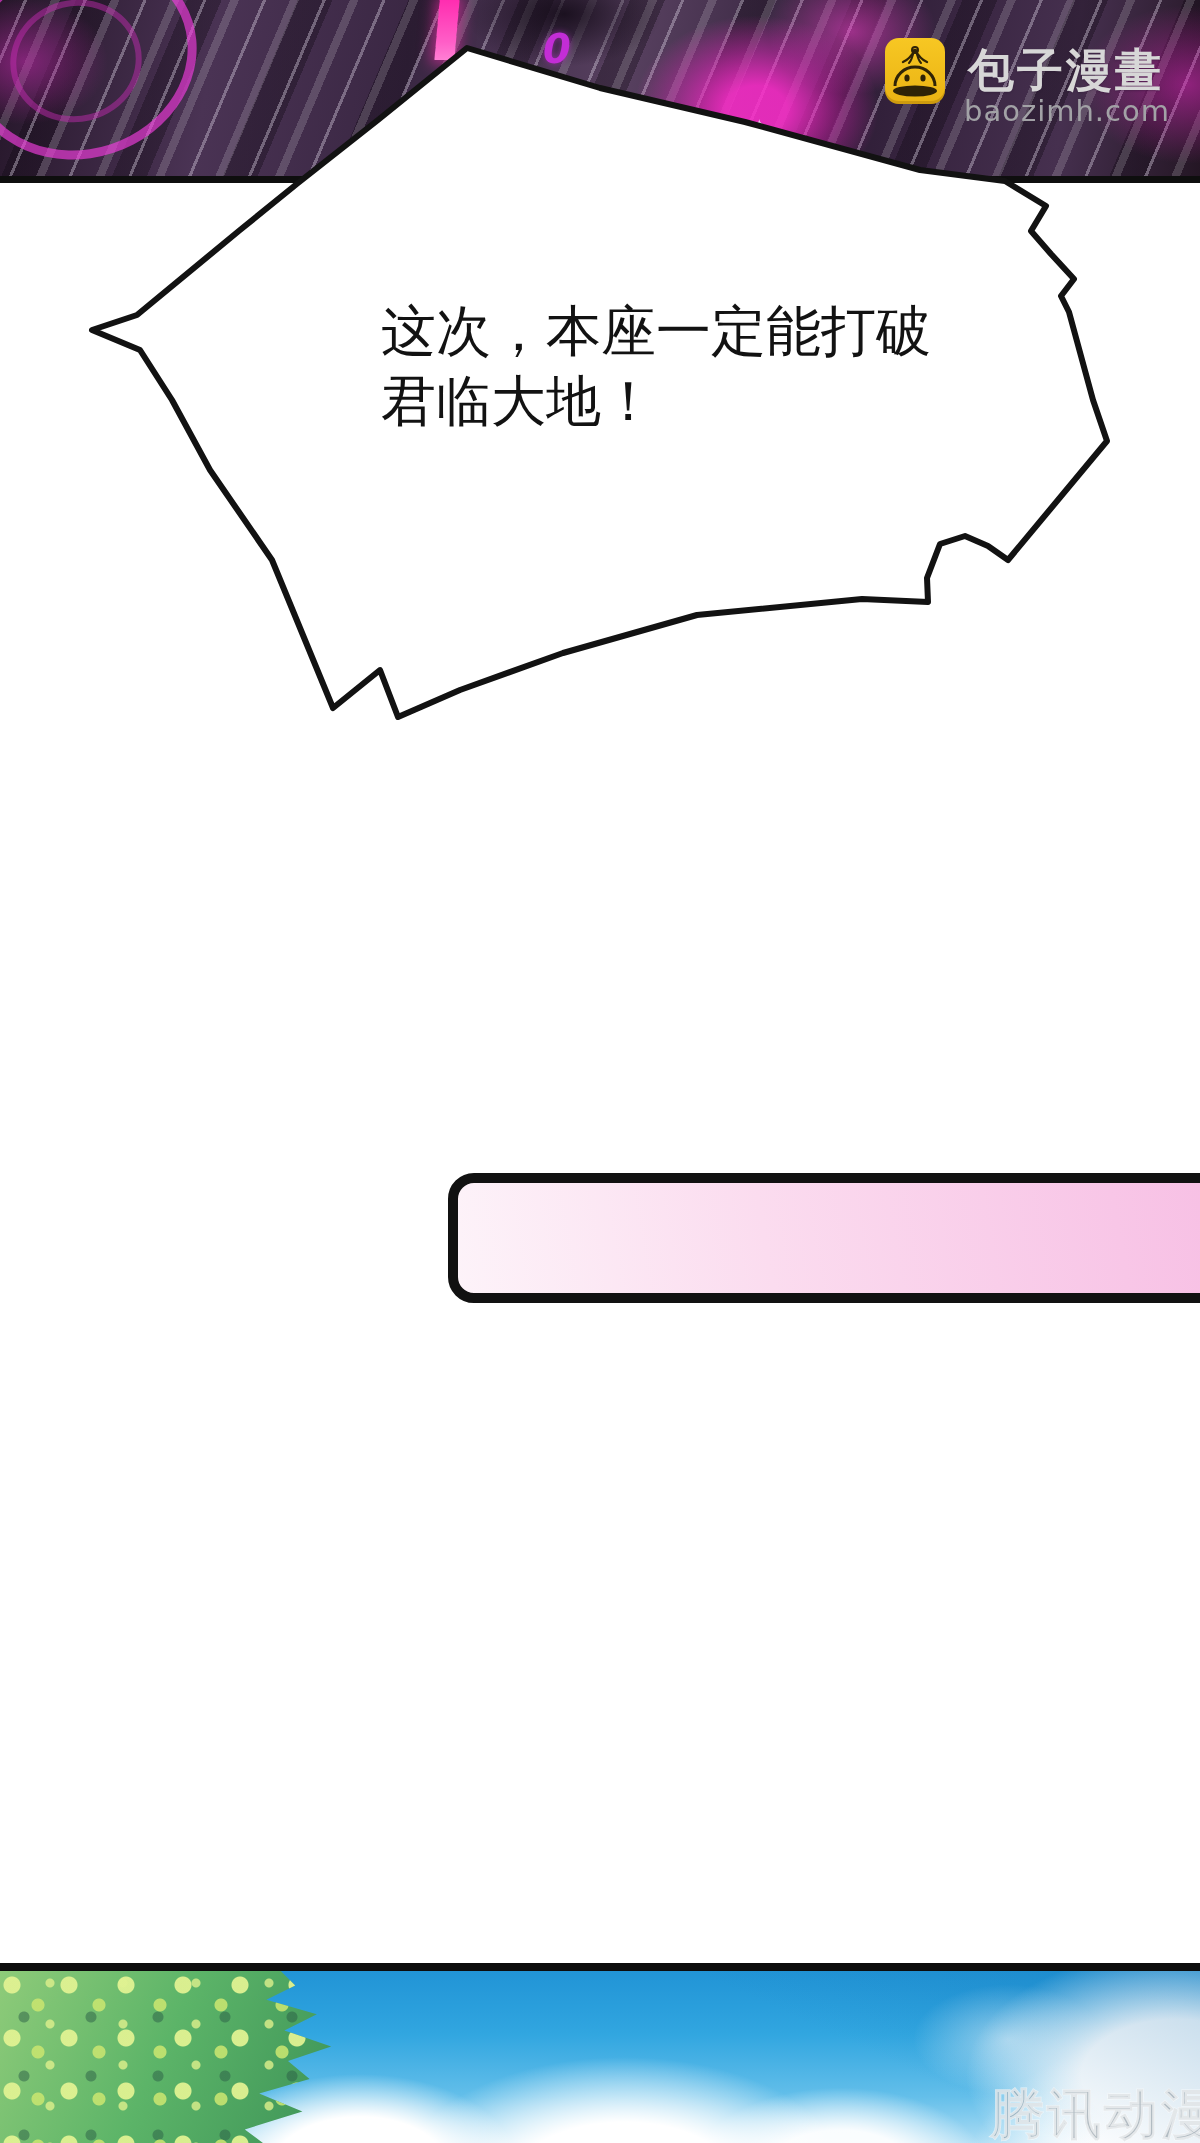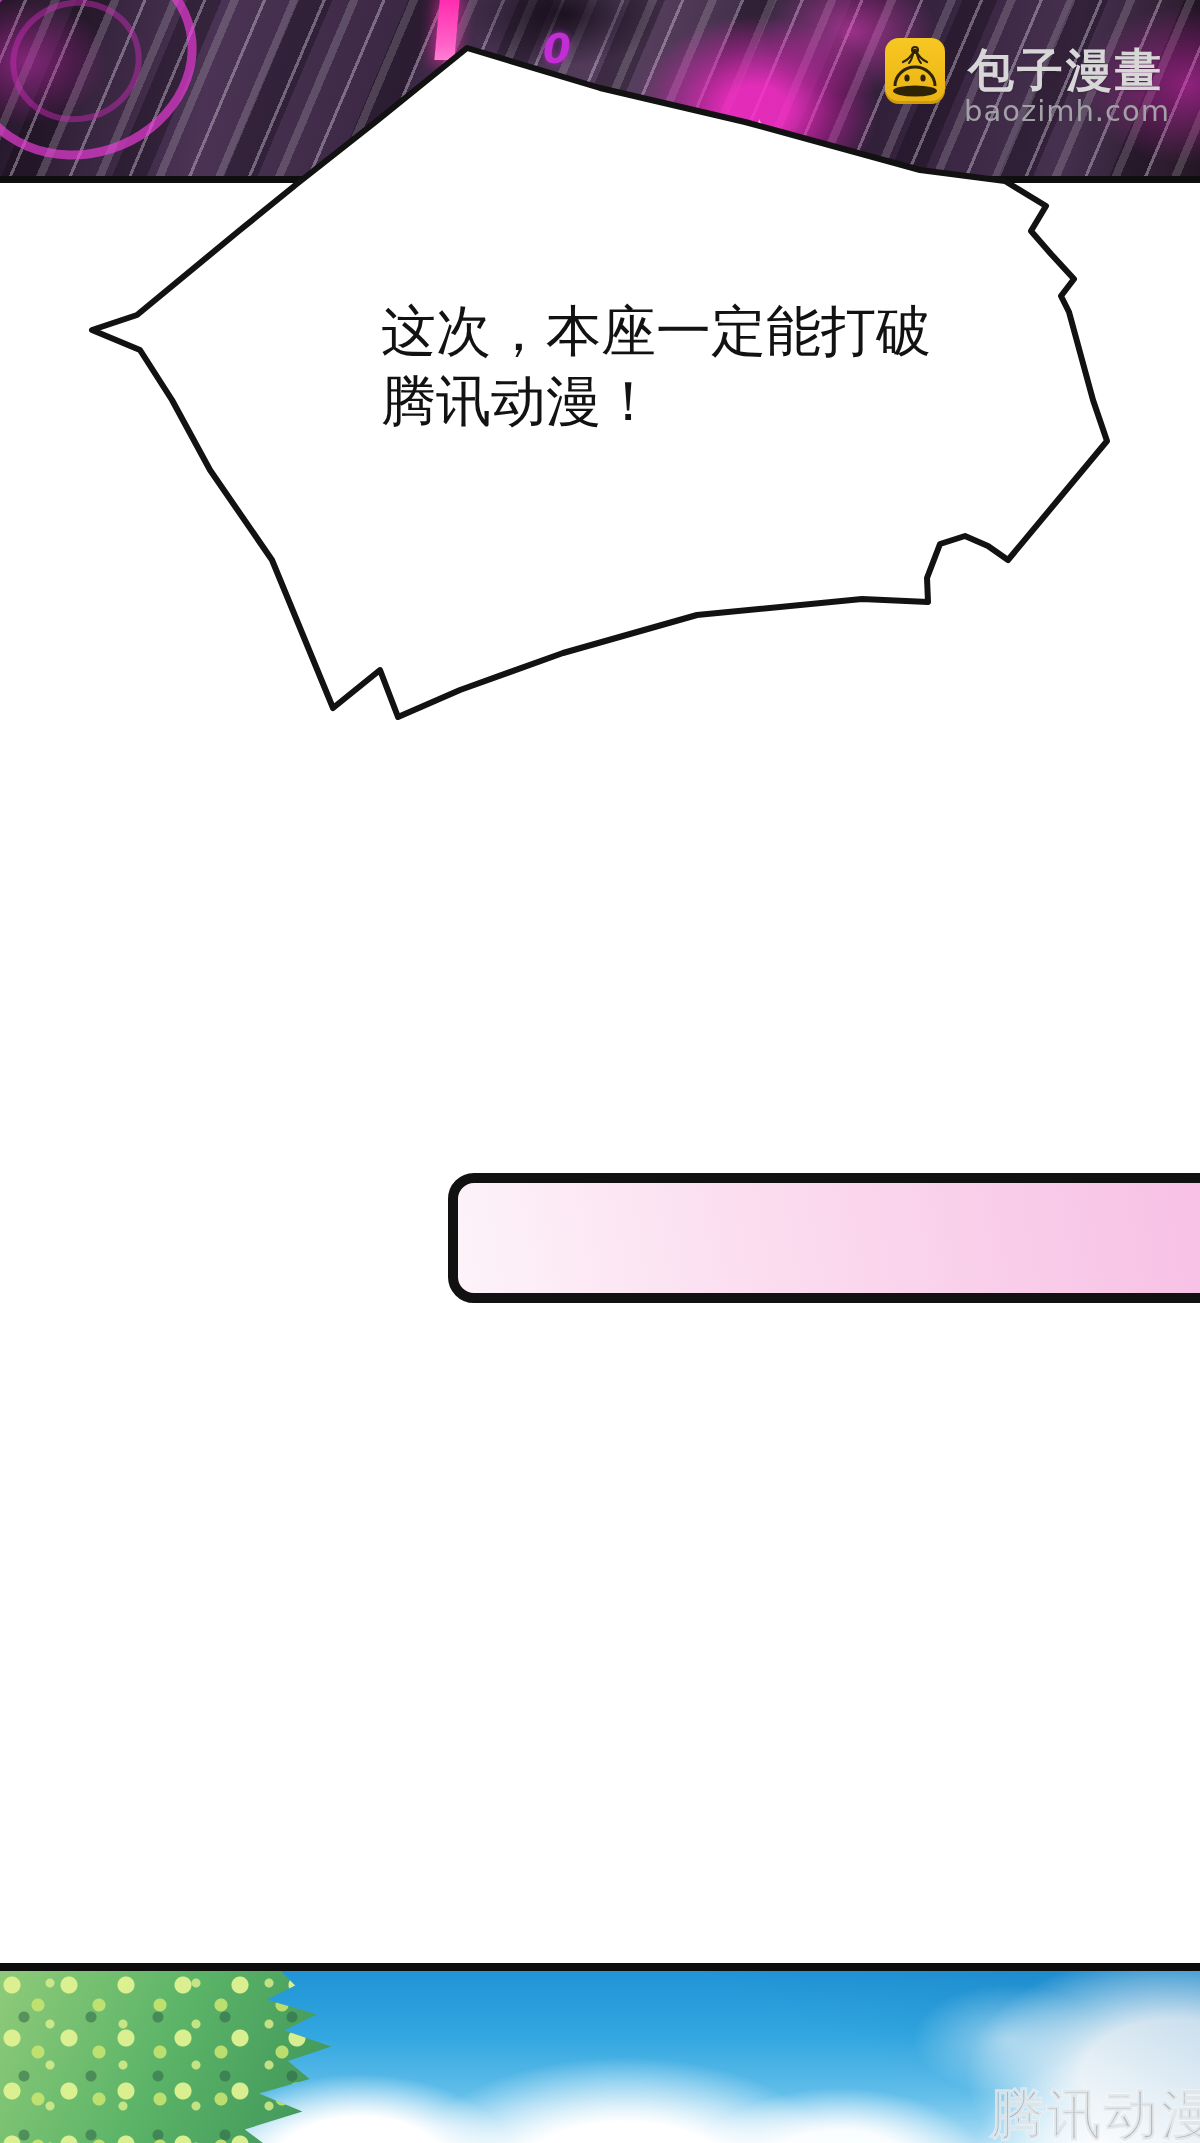--- a/index.html
+++ b/index.html
@@ -116,21 +116,21 @@
     <span class="sparkle s1">✦</span>
     <span class="sparkle s2">✦</span>
   </div>
 
   <svg class="bubble-svg" width="1200" height="760" viewBox="0 0 1200 760">
     <polygon points="467,48 600,88 745,122 920,170 1005,181 1046,206 1031,231 1051,254 1074,279 1061,296 1069,312 1093,400 1107,441 1008,560 988,546 965,536 940,544 927,578 928,602 862,599 697,615 563,653 460,690 398,717 380,670 333,708 272,560 210,470 172,400 140,350 92,330 137,315 240,230 298,183 378,120" fill="#ffffff" stroke="#121212" stroke-width="6" stroke-linejoin="round"></polygon>
   </svg>
 
   <div class="bubble-text">
     <div>这次，本座一定能打破</div>
-    <div>腾讯动漫！</div>
+    <div>君临大地！</div>
   </div>
 
   <div class="brand">
     <div class="brand-icon">
       <svg width="60" height="66" viewBox="0 0 60 66">
         <ellipse cx="30" cy="53" rx="22" ry="5.5" fill="#2f2306"></ellipse>
         <path d="M10,48 a20,19 0 1,1 40,0" fill="none" stroke="#2f2306" stroke-width="3"></path>
         <path d="M30,12 q-5,9 -12,12" fill="none" stroke="#2f2306" stroke-width="2.4" stroke-linecap="round"></path>
         <path d="M30,12 q5,9 12,12" fill="none" stroke="#2f2306" stroke-width="2.4" stroke-linecap="round"></path>
         <path d="M29,12 q-2,10 -5,13" fill="none" stroke="#2f2306" stroke-width="2" stroke-linecap="round"></path>

